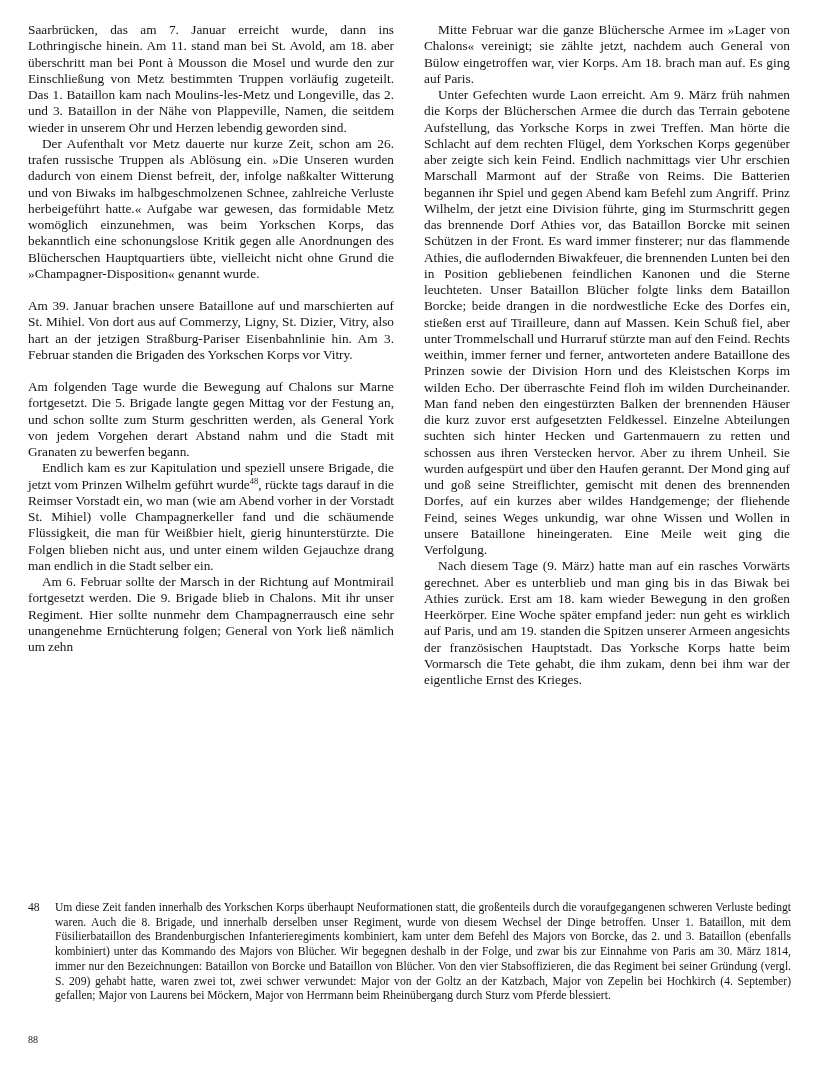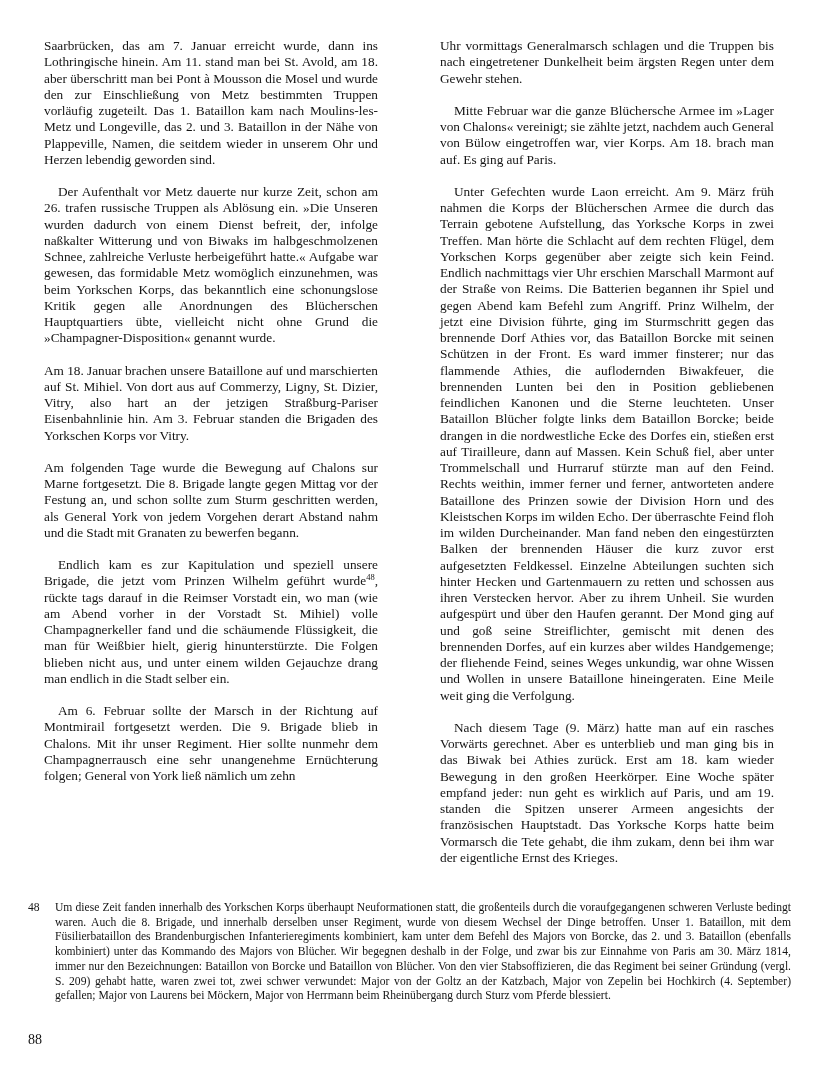--- a/index.html
+++ b/index.html
@@ -23,21 +23,21 @@
     left: 28px;
     width: 763px;
     display: flex;
     gap: 30px;
   }
   .col {
     width: 366px;
     flex: 0 0 366px;
   }
   p.para {
-    margin: 16px;
+    margin: 0;
     font-size: 13.3px;
     line-height: 16.25px;
     text-align: justify;
     hyphens: auto;
     -webkit-hyphens: auto;
     word-spacing: -0.02em;
   }
   p.para.indent { text-indent: 14px; }
   p.para.space-before { margin-top: 16px; }
   sup.fn-ref {
@@ -63,40 +63,39 @@
   }
   .fn-marker {
     position: absolute;
     left: 0;
     top: 0;
   }
   .page-number {
     position: absolute;
     left: 28px;
     top: 1033px;
-    font-size: 14px;
+    font-size: 10px;
     line-height: 14px;
   }
 </style>
 </head>
 <body>
 
 <div class="page">
 
   <div class="columns">
     <div class="col" id="col-left">
         <p class="para">Saarbrücken, das am 7. Januar erreicht wurde, dann ins Lothringische hinein. Am 11. stand man bei St. Avold, am 18. aber überschritt man bei Pont à Mousson die Mosel und wurde den zur Einschließung von Metz bestimmten Truppen vorläufig zugeteilt. Das 1. Bataillon kam nach Moulins-les-Metz und Longeville, das 2. und 3. Bataillon in der Nähe von Plappeville, Namen, die seitdem wieder in unserem Ohr und Herzen lebendig geworden sind.</p>
         <p class="para indent">Der Aufenthalt vor Metz dauerte nur kurze Zeit, schon am 26. trafen russische Truppen als Ablösung ein. »Die Unseren wurden dadurch von einem Dienst befreit, der, infolge naßkalter Witterung und von Biwaks im halbgeschmolzenen Schnee, zahlreiche Verluste herbeigeführt hatte.« Aufgabe war gewesen, das formidable Metz womöglich einzunehmen, was beim Yorkschen Korps, das bekanntlich eine schonungslose Kritik gegen alle Anordnungen des Blücherschen Hauptquartiers übte, vielleicht nicht ohne Grund die »Champagner-Disposition« genannt wurde.</p>
-        <p class="para space-before">Am 18. Januar brachen unsere Bataillone auf und marschierten auf St. Mihiel. Von dort aus auf Commerzy, Ligny, St. Dizier, Vitry, also hart an der jetzigen Straßburg-Pariser Eisenbahnlinie hin. Am 3. Februar standen die Brigaden des Yorkschen Korps vor Vitry.</p>
-        <p class="para space-before">Am folgenden Tage wurde die Bewegung auf Chalons sur Marne fortgesetzt. Die 8. Brigade langte gegen Mittag vor der Festung an, und schon sollte zum Sturm geschritten werden, als General York von jedem Vorgehen derart Abstand nahm und die Stadt mit Granaten zu bewerfen begann.</p>
+        <p class="para space-before">Am 39. Januar brachen unsere Bataillone auf und marschierten auf St. Mihiel. Von dort aus auf Commerzy, Ligny, St. Dizier, Vitry, also hart an der jetzigen Straßburg-Pariser Eisenbahnlinie hin. Am 3. Februar standen die Brigaden des Yorkschen Korps vor Vitry.</p>
+        <p class="para space-before">Am folgenden Tage wurde die Bewegung auf Chalons sur Marne fortgesetzt. Die 5. Brigade langte gegen Mittag vor der Festung an, und schon sollte zum Sturm geschritten werden, als General York von jedem Vorgehen derart Abstand nahm und die Stadt mit Granaten zu bewerfen begann.</p>
         <p class="para indent">Endlich kam es zur Kapitulation und speziell unsere Brigade, die jetzt vom Prinzen Wilhelm geführt wurde<sup class="fn-ref">48</sup>, rückte tags darauf in die Reimser Vorstadt ein, wo man (wie am Abend vorher in der Vorstadt St. Mihiel) volle Champagnerkeller fand und die schäumende Flüssigkeit, die man für Weißbier hielt, gierig hinunterstürzte. Die Folgen blieben nicht aus, und unter einem wilden Gejauchze drang man endlich in die Stadt selber ein.</p>
         <p class="para indent">Am 6. Februar sollte der Marsch in der Richtung auf Montmirail fortgesetzt werden. Die 9. Brigade blieb in Chalons. Mit ihr unser Regiment. Hier sollte nunmehr dem Champagnerrausch eine sehr unangenehme Ernüchterung folgen; General von York ließ nämlich um zehn</p>
       </div>
     <div class="col" id="col-right">
-        <p class="para">Uhr vormittags Generalmarsch schlagen und die Truppen bis nach eingetretener Dunkelheit beim ärgsten Regen unter dem Gewehr stehen.</p>
         <p class="para indent">Mitte Februar war die ganze Blüchersche Armee im »Lager von Chalons« vereinigt; sie zählte jetzt, nachdem auch General von Bülow eingetroffen war, vier Korps. Am 18. brach man auf. Es ging auf Paris.</p>
         <p class="para indent">Unter Gefechten wurde Laon erreicht. Am 9. März früh nahmen die Korps der Blücherschen Armee die durch das Terrain gebotene Aufstellung, das Yorksche Korps in zwei Treffen. Man hörte die Schlacht auf dem rechten Flügel, dem Yorkschen Korps gegenüber aber zeigte sich kein Feind. Endlich nachmittags vier Uhr erschien Marschall Marmont auf der Straße von Reims. Die Batterien begannen ihr Spiel und gegen Abend kam Befehl zum Angriff. Prinz Wilhelm, der jetzt eine Division führte, ging im Sturmschritt gegen das brennende Dorf Athies vor, das Bataillon Borcke mit seinen Schützen in der Front. Es ward immer finsterer; nur das flammende Athies, die auflodernden Biwakfeuer, die brennenden Lunten bei den in Position gebliebenen feindlichen Kanonen und die Sterne leuchteten. Unser Bataillon Blücher folgte links dem Bataillon Borcke; beide drangen in die nordwestliche Ecke des Dorfes ein, stießen erst auf Tirailleure, dann auf Massen. Kein Schuß fiel, aber unter Trommelschall und Hurraruf stürzte man auf den Feind. Rechts weithin, immer ferner und ferner, antworteten andere Bataillone des Prinzen sowie der Division Horn und des Kleistschen Korps im wilden Echo. Der überraschte Feind floh im wilden Durcheinander. Man fand neben den eingestürzten Balken der brennenden Häuser die kurz zuvor erst aufgesetzten Feldkessel. Einzelne Abteilungen suchten sich hinter Hecken und Gartenmauern zu retten und schossen aus ihren Verstecken hervor. Aber zu ihrem Unheil. Sie wurden aufgespürt und über den Haufen gerannt. Der Mond ging auf und goß seine Streiflichter, gemischt mit denen des brennenden Dorfes, auf ein kurzes aber wildes Handgemenge; der fliehende Feind, seines Weges unkundig, war ohne Wissen und Wollen in unsere Bataillone hineingeraten. Eine Meile weit ging die Verfolgung.</p>
         <p class="para indent">Nach diesem Tage (9. März) hatte man auf ein rasches Vorwärts gerechnet. Aber es unterblieb und man ging bis in das Biwak bei Athies zurück. Erst am 18. kam wieder Bewegung in den großen Heerkörper. Eine Woche später empfand jeder: nun geht es wirklich auf Paris, und am 19. standen die Spitzen unserer Armeen angesichts der französischen Hauptstadt. Das Yorksche Korps hatte beim Vormarsch die Tete gehabt, die ihm zukam, denn bei ihm war der eigentliche Ernst des Krieges.</p>
       </div>
   </div>
 
   <div class="footnote-section">
     <div class="footnote">
       <span class="fn-marker">48</span>
       <span class="fn-text">Um diese Zeit fanden innerhalb des Yorkschen Korps überhaupt Neuformationen statt, die großenteils durch die voraufgegangenen schweren Verluste bedingt waren. Auch die 8. Brigade, und innerhalb derselben unser Regiment, wurde von diesem Wechsel der Dinge betroffen. Unser 1. Bataillon, mit dem Füsilierbataillon des Brandenburgischen Infanterieregiments kombiniert, kam unter dem Befehl des Majors von Borcke, das 2. und 3. Bataillon (ebenfalls kombiniert) unter das Kommando des Majors von Blücher. Wir begegnen deshalb in der Folge, und zwar bis zur Einnahme von Paris am 30. März 1814, immer nur den Bezeichnungen: Bataillon von Borcke und Bataillon von Blücher. Von den vier Stabsoffizieren, die das Regiment bei seiner Gründung (vergl. S. 209) gehabt hatte, waren zwei tot, zwei schwer verwundet: Major von der Goltz an der Katzbach, Major von Zepelin bei Hochkirch (4. September) gefallen; Major von Laurens bei Möckern, Major von Herrmann beim Rheinübergang durch Sturz vom Pferde blessiert.</span>

